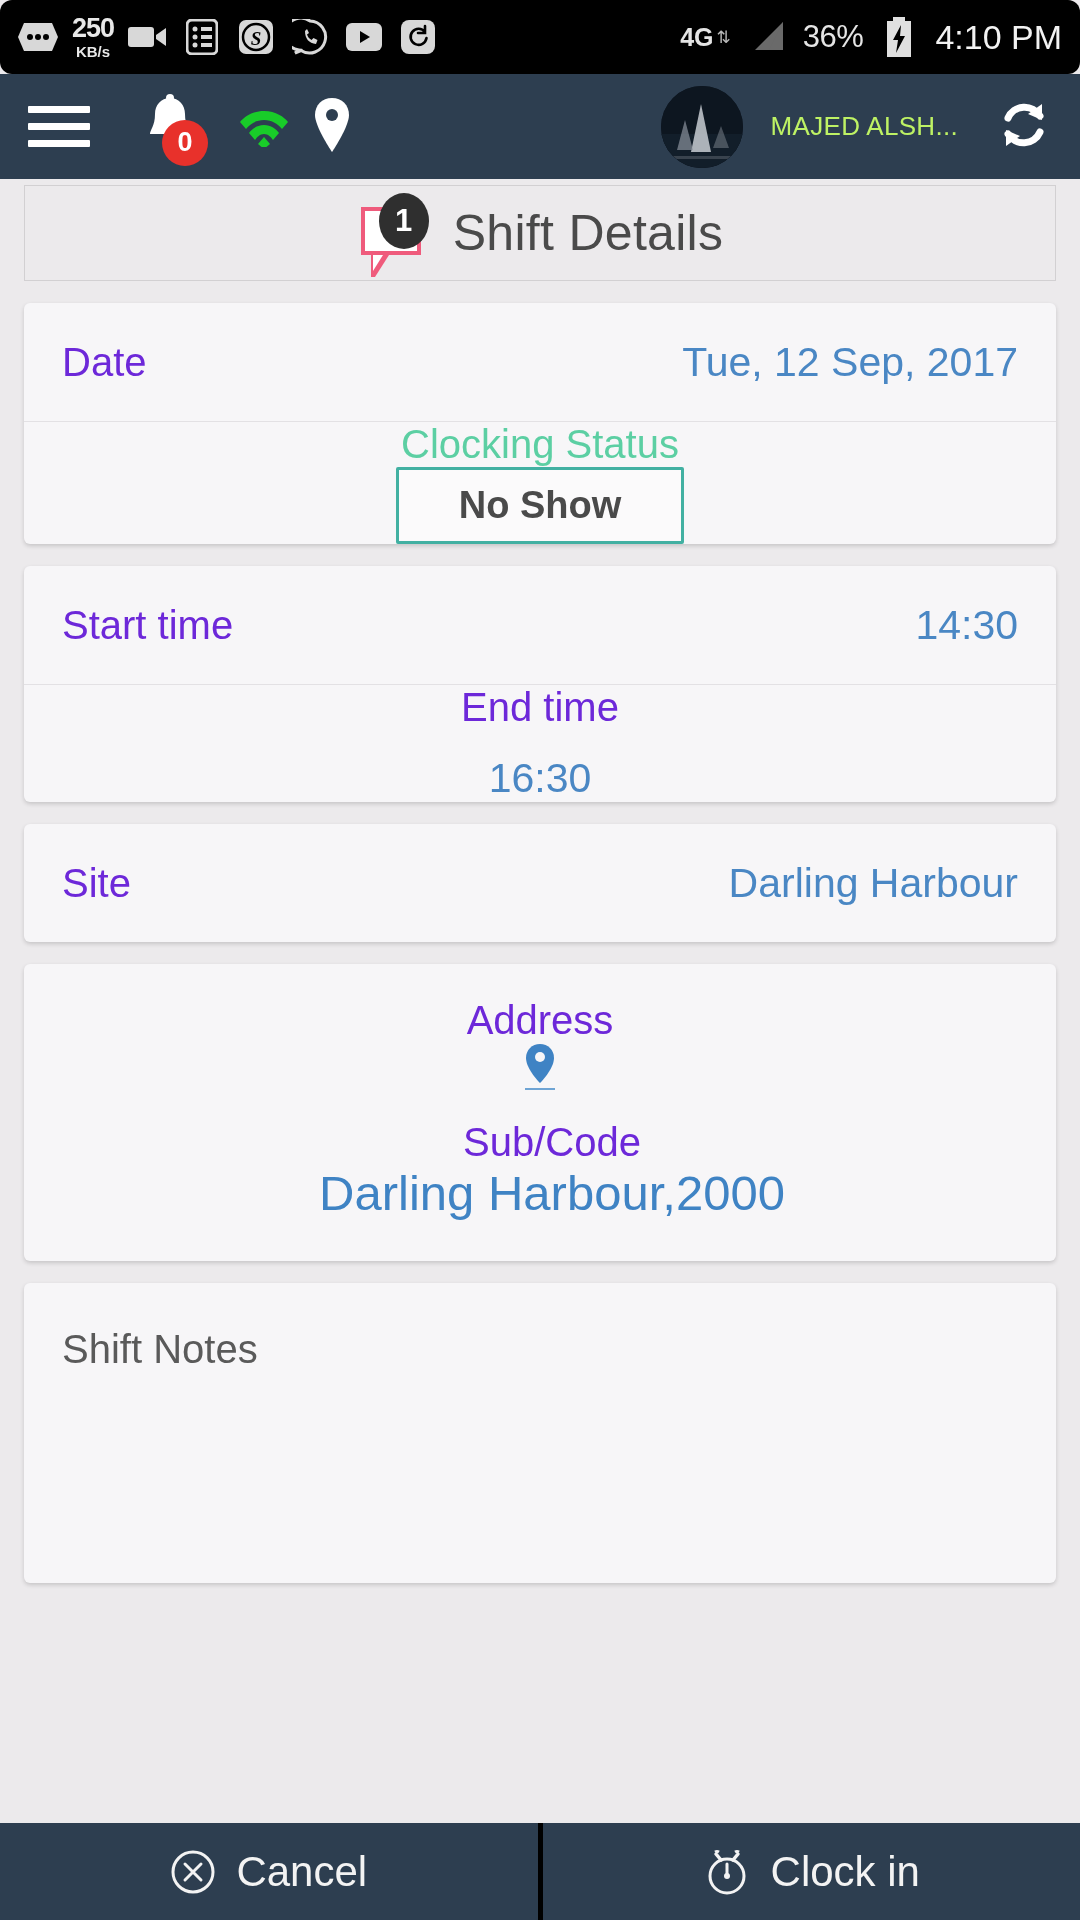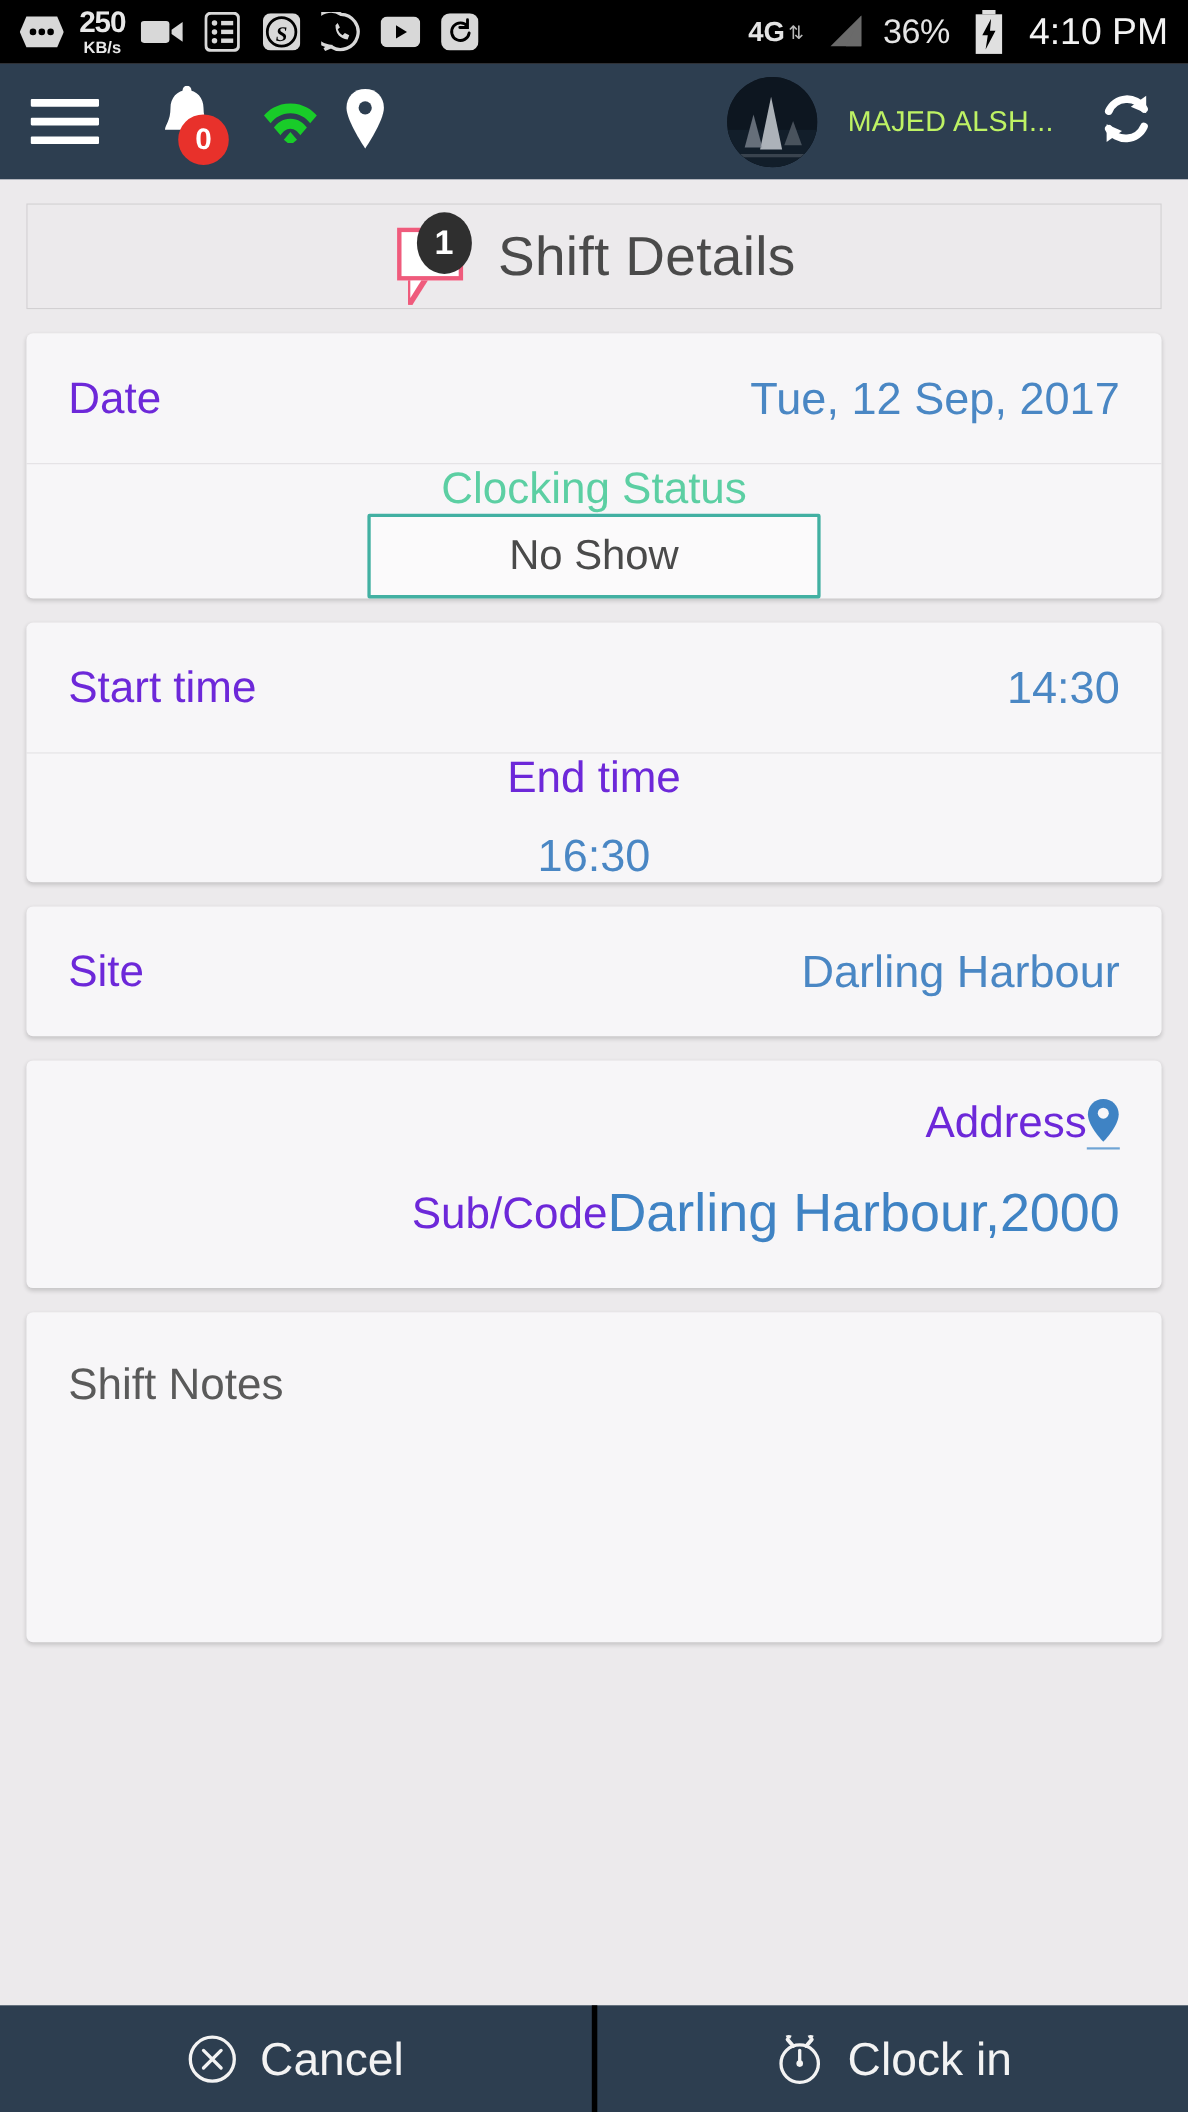--- a/index.html
+++ b/index.html
@@ -6,22 +6,22 @@
   html, body {
     width: 1080px; height: 1920px;
     background: #eceaec;
     font-family: "Liberation Sans", sans-serif;
     overflow: hidden;
   }
   #app { position: relative; width: 1080px; height: 1920px; }
 
   
   .statusbar {
-    height: 58px; background: #000; color: #dcdcdc;
-    display: flex; align-items: center; padding: 0 18px;
+    height: 74px; background: #000; color: #dcdcdc;
+    display: flex; align-items: center; padding: 0 18px; border-radius: 12px;
   }
   .sb-left { display: flex; align-items: center; gap: 14px; flex: 1; }
   .sb-right { display: flex; align-items: center; gap: 16px; }
   .sb-ico {
     width: 40px; height: 40px; display: flex; align-items: center;
     justify-content: center; color: #d8d8d8;
   }
   .speed { display: flex; flex-direction: column; align-items: center; line-height: 1; }
   .speed .num { font-size: 27px; font-weight: bold; color: #e8e8e8; letter-spacing: -1px; }
   .speed .unit { font-size: 15px; font-weight: bold; color: #e8e8e8; margin-top: 2px; }
@@ -93,26 +93,26 @@
     display: flex; align-items: center; justify-content: space-between;
     padding: 0 38px; min-height: 118px;
   }
   .row + .row { border-top: 1px solid #e3e1e4; flex-direction: column; }
   .lbl { font-size: 40px; color: #6d28d9; }
   .val { font-size: 41px; color: #4a87c4; }
   .lbl-green { color: #5ccfa3; }
 
   .noshow-box {
     border: 3px solid #42b0a2; background: #fbfafb; color: #4a4a4a;
-    font-size: 38px; font-weight: normal; padding: 14px 0; width: 412px;
+    font-size: 38px; font-weight: bold; padding: 14px 0; width: 288px;
     text-align: center; border-radius: 2px;
   }
 
   .addr-card { padding: 34px 38px 40px 38px; }
-  .addr-row { display: flex; align-items: center; justify-content: flex-end; }
+  .addr-row { display: flex; align-items: center; justify-content: flex-end; flex-direction: column; }
   .addr-row + .addr-row { margin-top: 30px; margin-left: 24px; }
   .addr-link {
     display: flex; align-items: center; gap: 8px; color: #3f83c4;
     font-size: 39px; border-bottom: 2px solid #6fa4d4; padding-bottom: 3px;
   }
   .sub-val { font-size: 49px; color: #3f83c4; }
 
   .notes-card { min-height: 300px; padding: 44px 38px; }
   .notes-lbl { font-size: 40px; color: #5a5a5a; }
 

